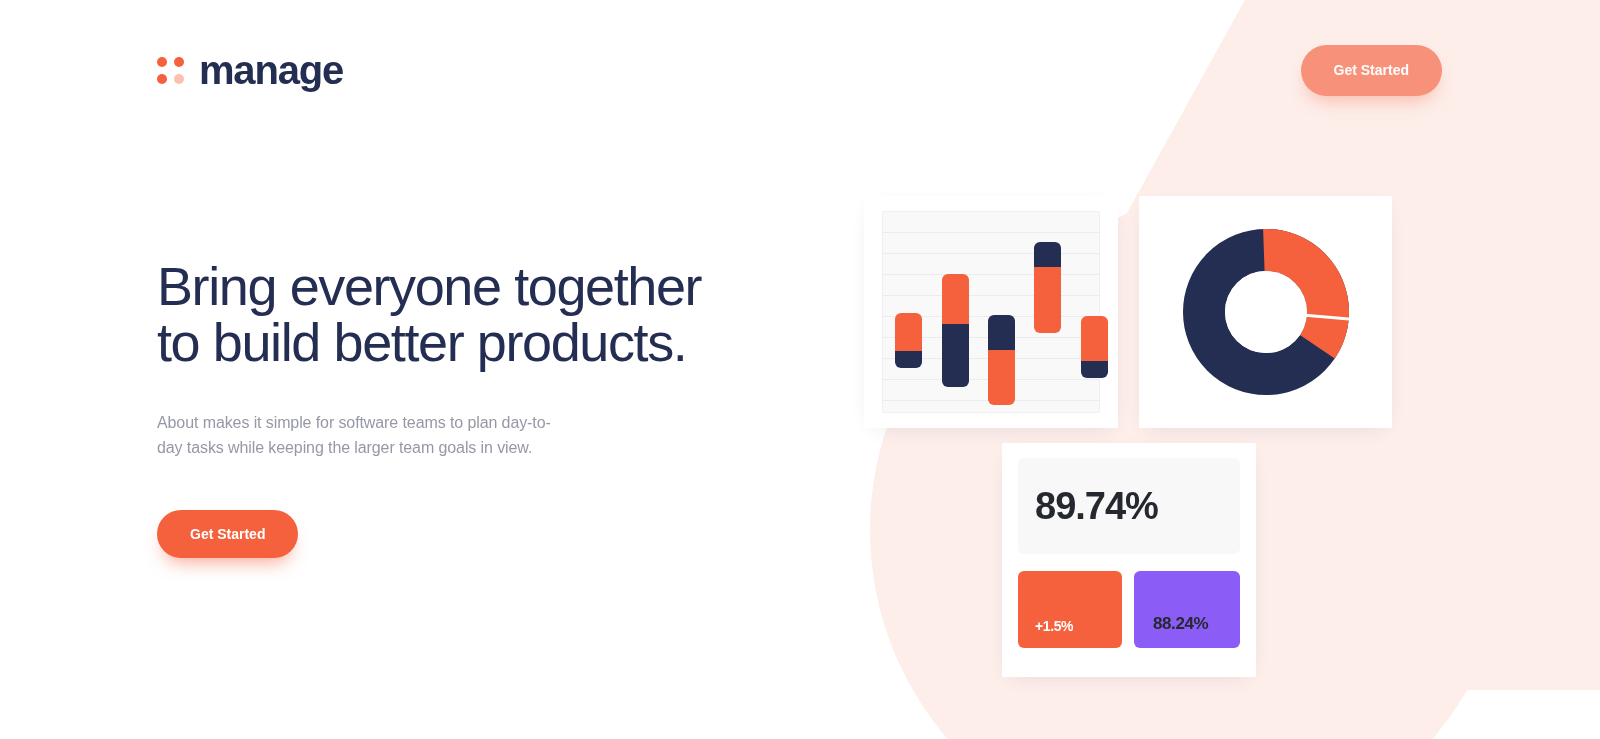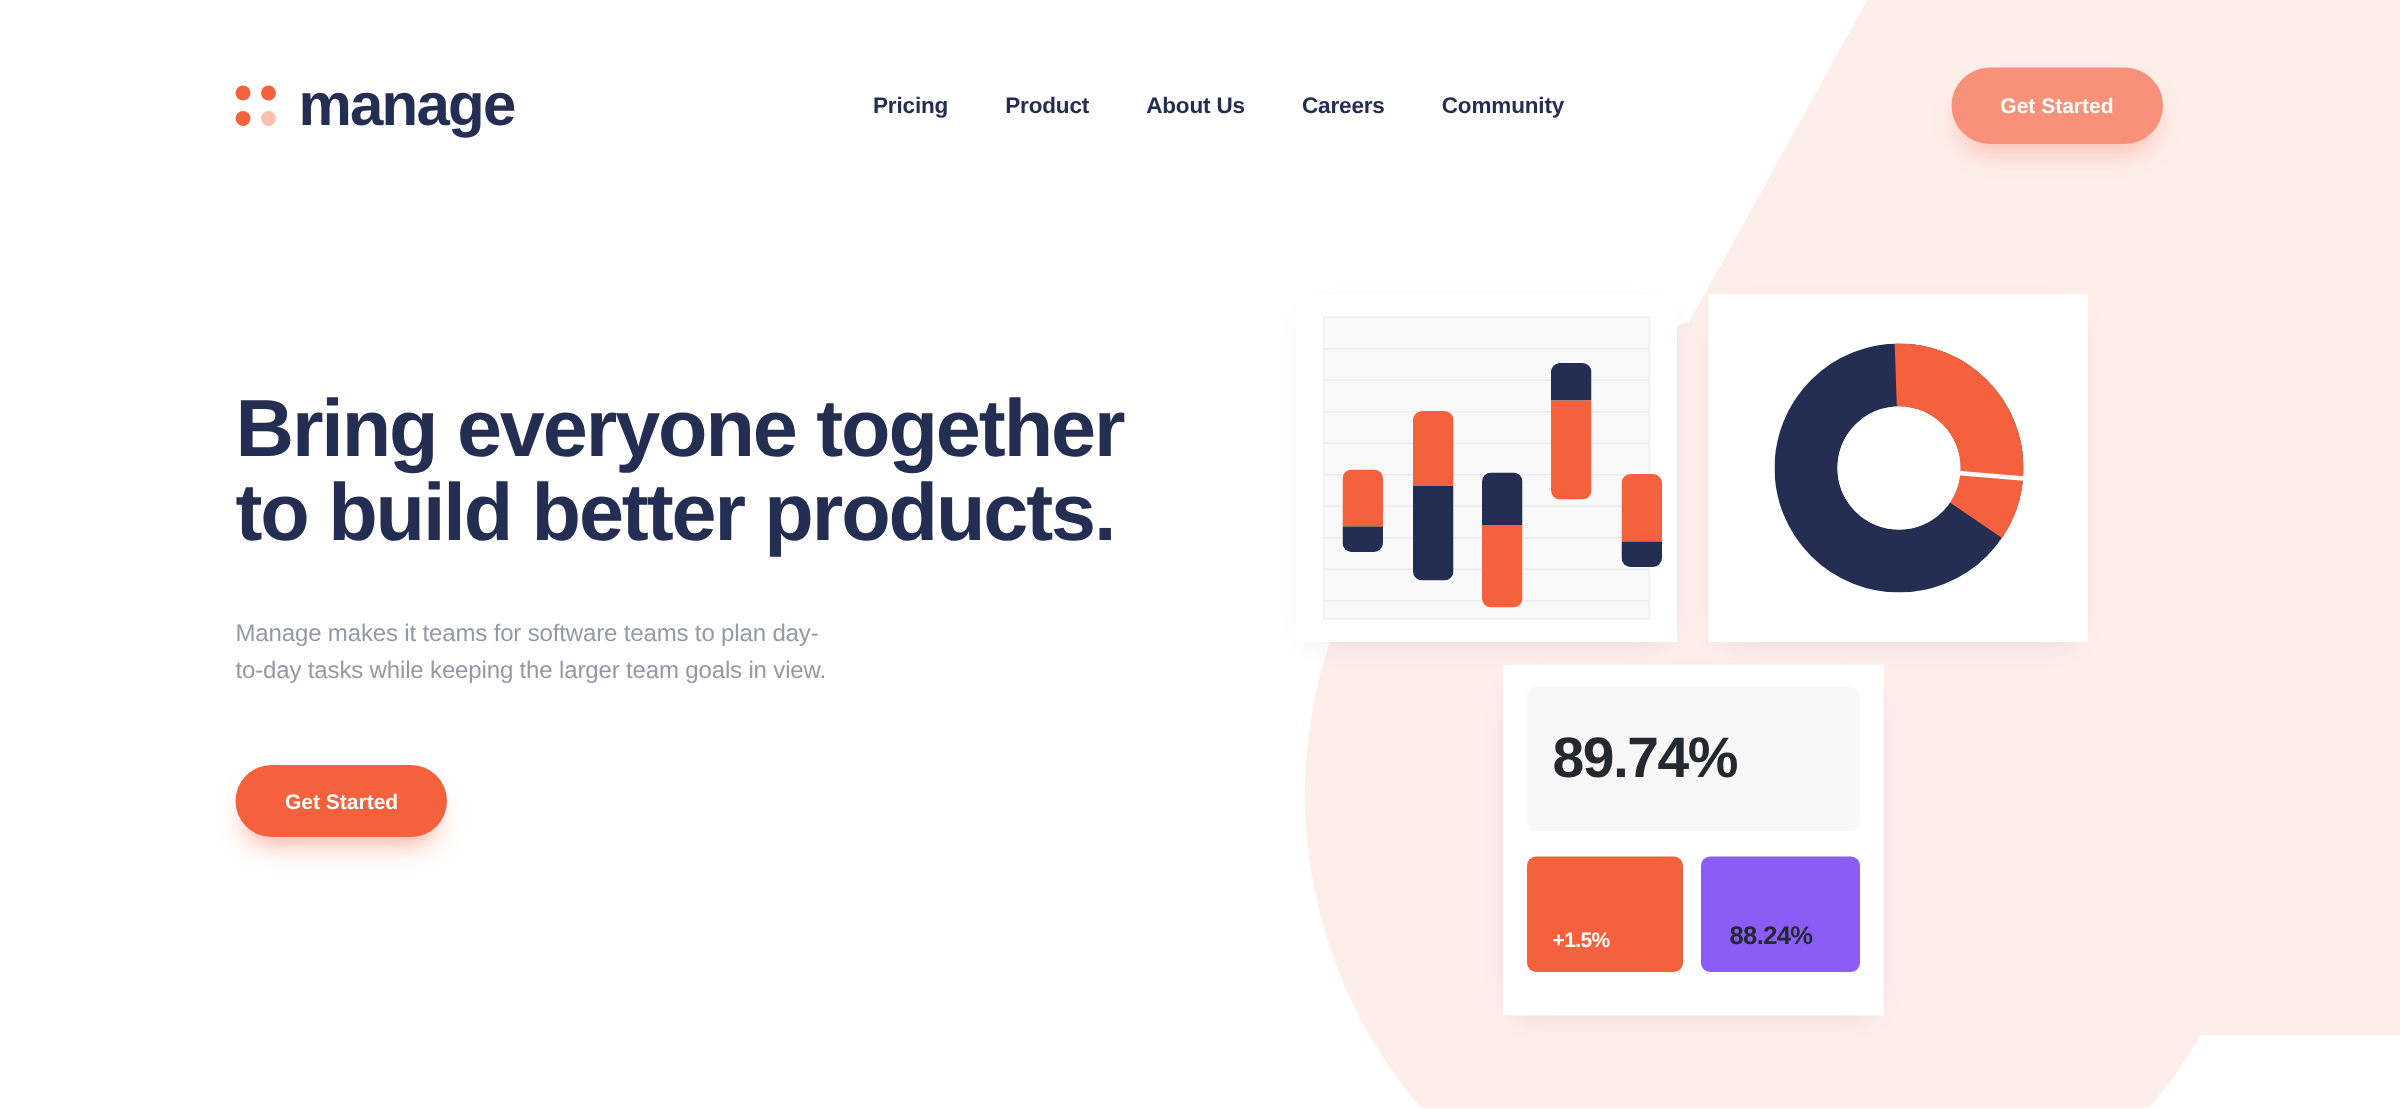--- a/index.html
+++ b/index.html
@@ -67,21 +67,21 @@
     padding:0 33px; height:51px; line-height:51px;
     box-shadow:0 10px 18px -6px rgba(244,97,60,0.38);
     cursor:pointer; white-space:nowrap;
   }
 
   
   .hero-left {
     position:absolute; left:157px; top:258px; width:620px; z-index:4;
   }
   .hero-title {
-    font-size:54px; line-height:56px; font-weight:700;
+    font-size:54px; line-height:56px; font-weight:400;
     color:#242D52; letter-spacing:-1.4px;
   }
   .hero-copy {
     margin-top:40px; width:400px;
     font-size:16px; line-height:25px; color:#9698A6; letter-spacing:-0.1px;
   }
   .hero-cta {
     margin-top:50px;
     background:#F4613C; color:#ffffff;
     font-size:14px; font-weight:700;
@@ -145,37 +145,30 @@
     <div class="logo">
       <div class="logo-mark">
         <span class="dot"></span>
         <span class="dot"></span>
         <span class="dot"></span>
         <span class="dot faded"></span>
       </div>
       <span class="logo-text">manage</span>
     </div>
 
-    <nav class="nav">
-      <a class="nav-item" href="#">Pricing</a>
-      <a class="nav-item" href="#">Product</a>
-      <a class="nav-item" href="#">About Us</a>
-      <a class="nav-item" href="#">Careers</a>
-      <a class="nav-item" href="#">Community</a>
-    </nav>
 
     <button class="header-cta">Get Started</button>
   </div>
 
   <div class="hero-left">
     <h1 class="hero-title">
       <span>Bring everyone together</span><br>
       <span>to build better products.</span>
     </h1>
-    <p class="hero-copy">Manage makes it teams for software teams to plan day-to-day tasks while keeping the larger team goals in view.</p>
+    <p class="hero-copy">About makes it simple for software teams to plan day-to-day tasks while keeping the larger team goals in view.</p>
     <button class="hero-cta">Get Started</button>
   </div>
 
   <div class="illus">
 
     <div class="card card-bars">
       <div class="bars-panel">
         <div class="gridline" style="top:20px"></div>
         <div class="gridline" style="top:41px"></div>
         <div class="gridline" style="top:62px"></div>

